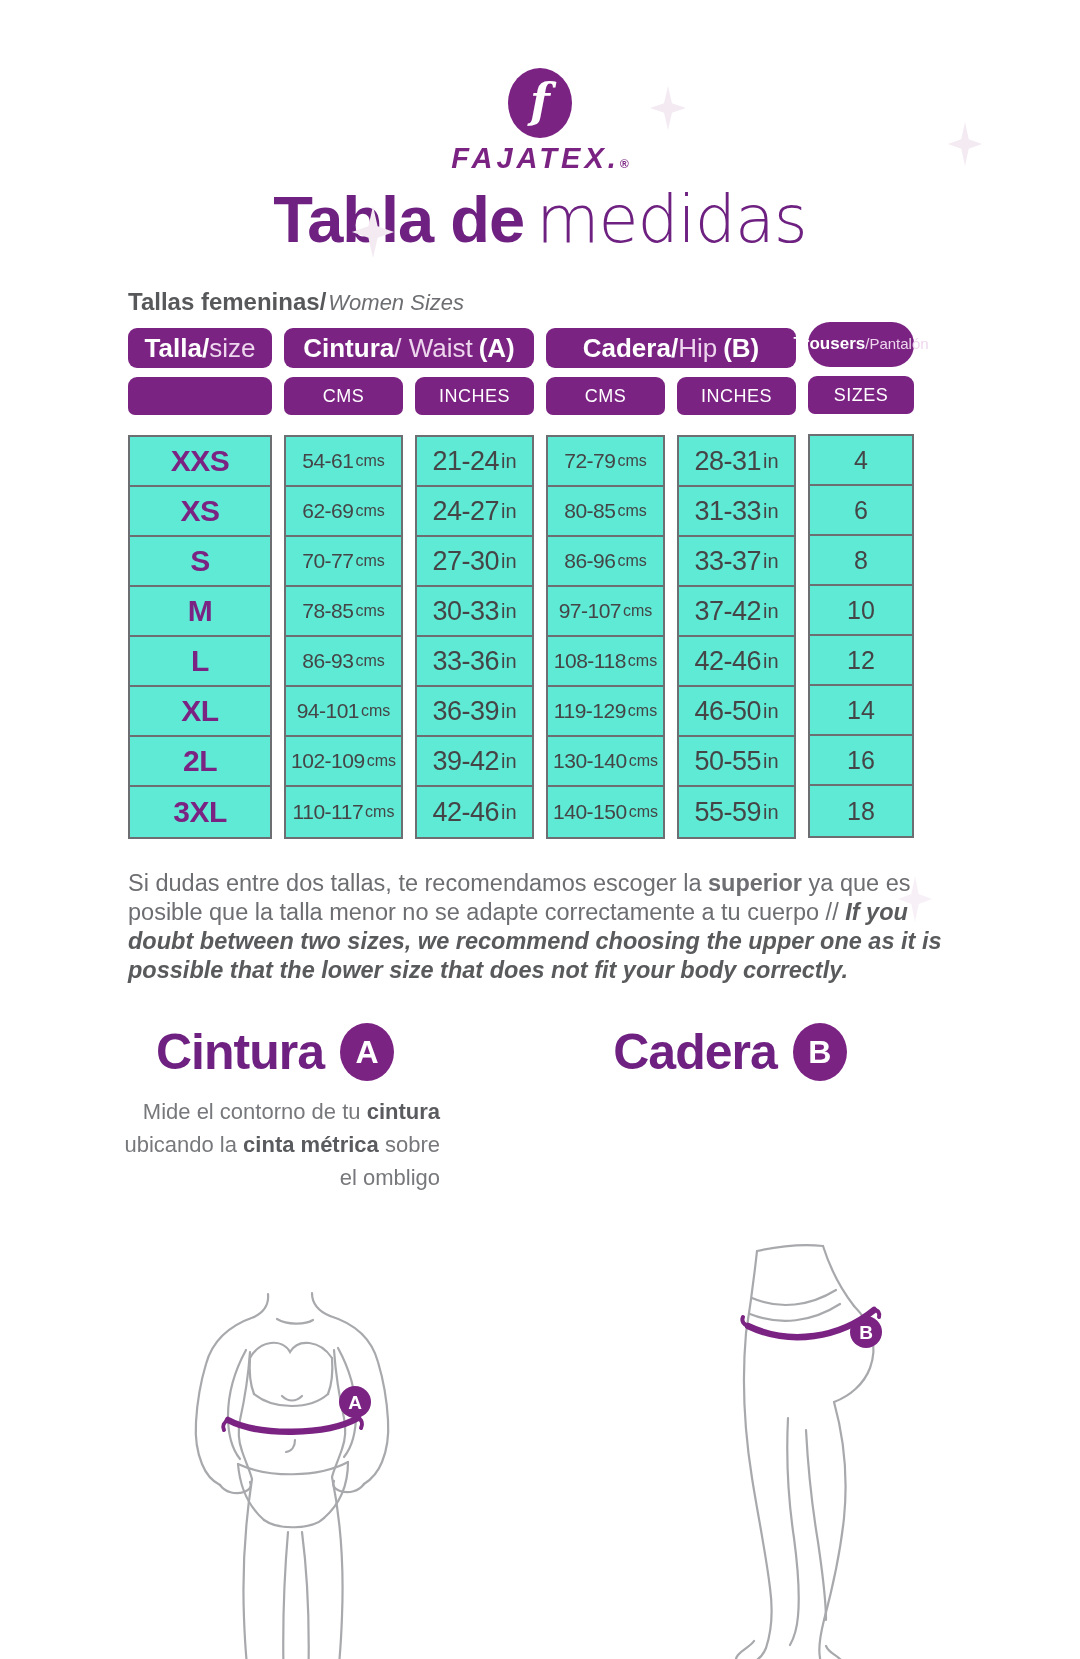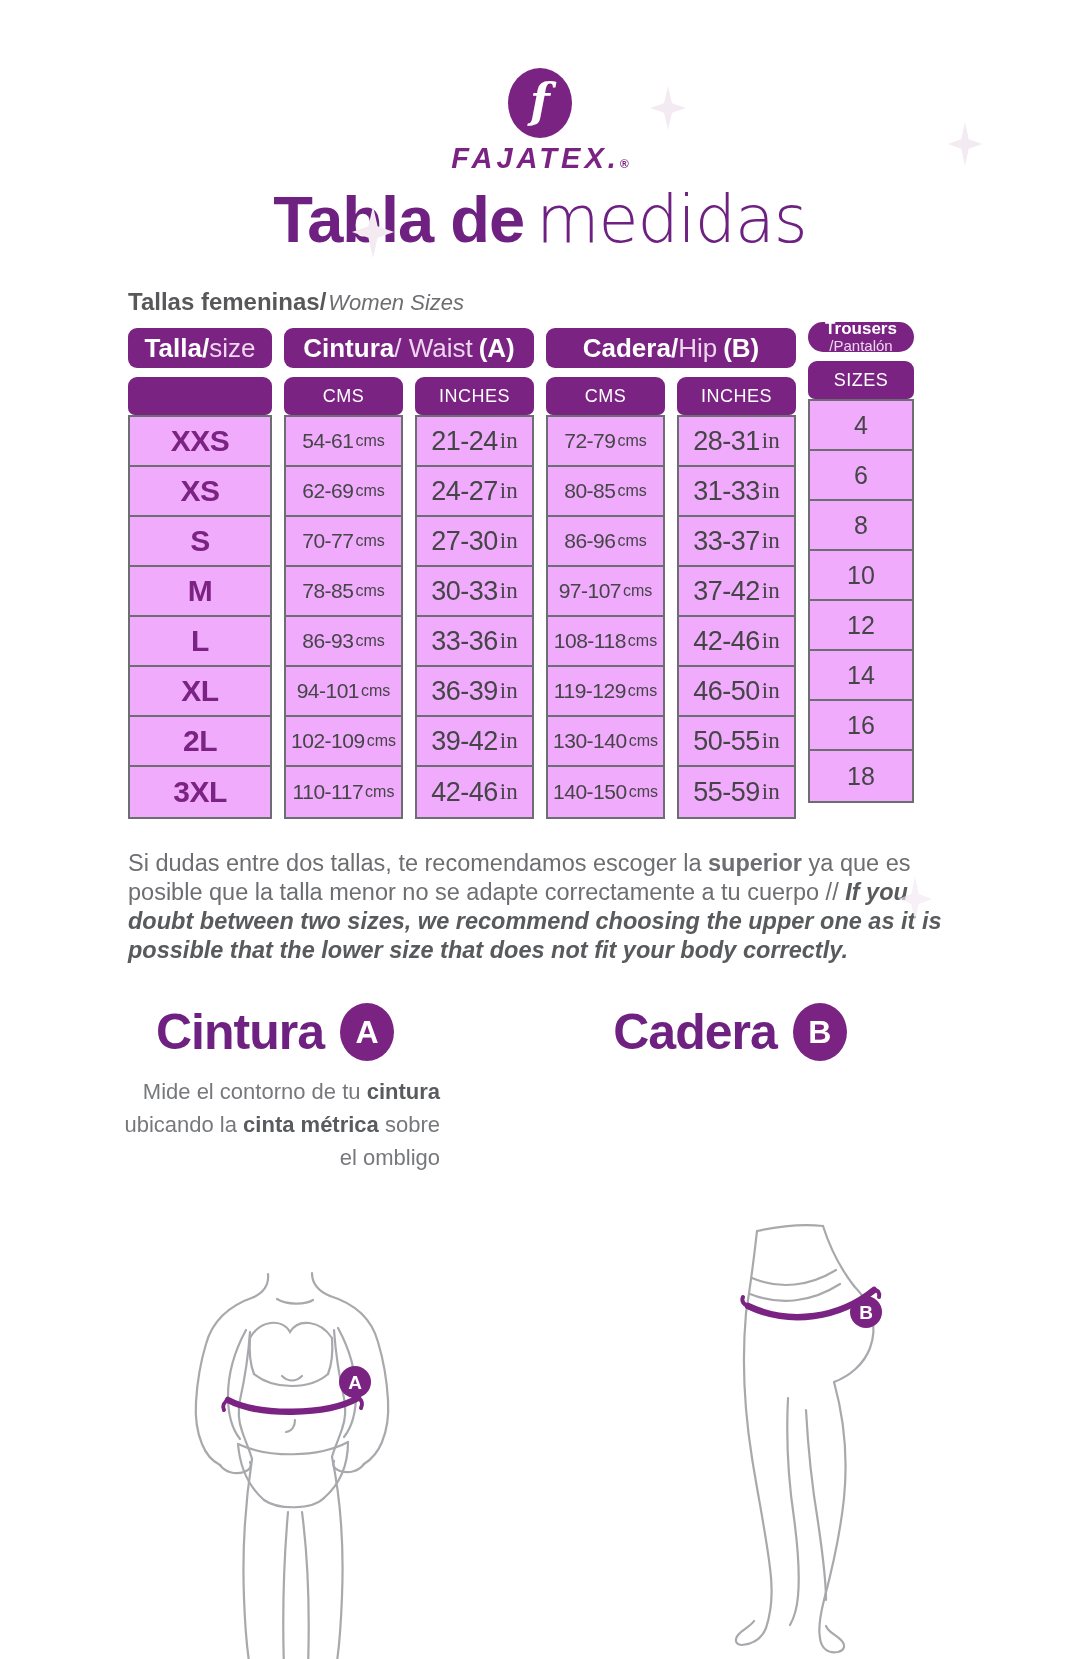--- a/index.html
+++ b/index.html
@@ -42,38 +42,38 @@
   .col,.group{display:flex;flex-direction:column;}
   .col-talla{width:144px;}
   .group{width:250px;}
   .col-trousers{width:106px;}
   .hdr{background:var(--accent,#7b2383);border-radius:9px;color:#fff;
     display:flex;align-items:center;justify-content:center;}
   .hdr.main{height:40px;font-size:26px;}
   .hdr.main .hb{font-weight:800;}
   .hdr.main .hl{font-weight:400;color:var(--header_light,#eed7ee);}
   .hdr.main .hb2{font-weight:800;margin-left:6px;}
-  .hdr.trousers{height:30px;margin-top:-6px;flex-direction:column;line-height:1.08;border-radius:22px;}
+  .hdr.trousers{height:45px;margin-top:-6px;flex-direction:row;line-height:1.08;border-radius:22px;}
   .hdr.trousers .hb{font-size:17px;font-weight:800;}
   .hdr.trousers .hl{font-size:15px;font-weight:400;color:var(--header_light,#eed7ee);}
   .subrow{display:flex;gap:12px;margin-top:9px;}
   .subcol{width:121px;display:flex;flex-direction:column;}
   .hdr.sub{height:38px;font-size:18px;font-weight:400;letter-spacing:.5px;margin-top:9px;
     border-radius:9px 9px 7px 7px;}
   .subcol .hdr.sub{margin-top:0;}
   .hdr.sub.empty{height:38px;}
-  .data-box{border:2px solid var(--border_gray,#6d6e71);background:#f0abfc;}
+  .data-box{border:2px solid var(--border_gray,#6d6e71);background:#5eead4;margin-top:20px;}
   .cell{height:50px;display:flex;align-items:center;justify-content:center;
     border-bottom:2px solid var(--border_gray,#6d6e71);color:var(--value_gray,#454547);}
   .cell:last-child{border-bottom:none;}
   .cell-size{color:var(--accent,#7b2383);font-weight:800;font-size:30px;letter-spacing:-.5px;}
   .num-cms{font-size:21px;letter-spacing:-.5px;}
   .num-in{font-size:27px;letter-spacing:-.5px;}
   .unit{font-size:16px;margin-left:2px;}
-  .unit-in{font-size:23px;font-family:Liberation Serif, serif;}
+  .unit-in{font-size:20px;}
   .cell-trouser{font-size:25px;}
 
   
   .note{margin:30px 0 0 128px;width:832px;font-size:23.5px;line-height:29px;
     color:var(--text_gray,#6d6e71);}
   .note .nb{font-weight:bold;text-align:center;}
   .note .nbi{font-weight:bold;font-style:italic;color:#595a5c;}
 
   
   .guides{margin-top:38px;padding-left:60px;display:flex;position:relative;height:662px;}

